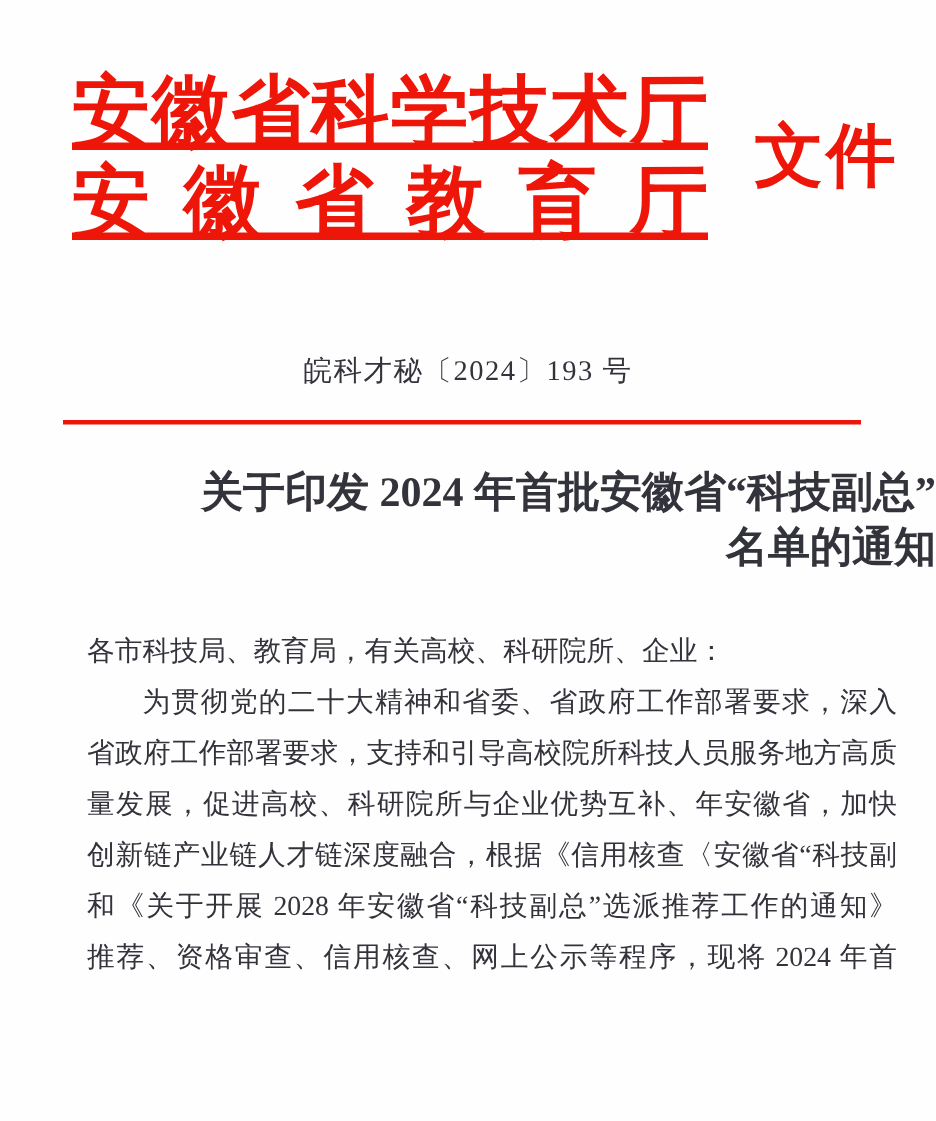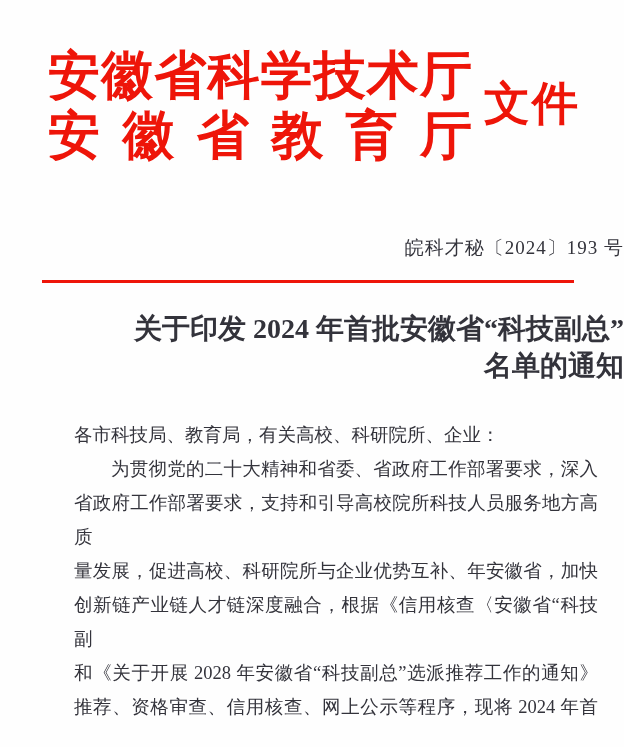--- a/index.html
+++ b/index.html
@@ -28,35 +28,36 @@
   }
   .org-line {
     color: #ee1509;
     font-weight: bold;
     font-size: 52px;
     line-height: 60px;
     text-align: justify;
     text-align-last: justify;
     text-justify: inter-character;
     white-space: nowrap;
+    text-decoration: underline;
   }
   .doc-label {
     color: #ee1509;
     font-weight: bold;
     font-size: 46px;
     line-height: 50px;
-    margin-left: 12px;
+    margin-left: 31px;
     margin-top: 33px;
     letter-spacing: 2px;
     white-space: nowrap;
   }
   
   .doc-number {
     margin-top: 70px;
-    text-align: right;
+    text-align: center;
     font-size: 19px;
     line-height: 24px;
     letter-spacing: 1px;
   }
   
   .red-rule {
     height: 3px;
     background: #ee1509;
     margin: 20px 50px 0 42px;
   }
@@ -69,21 +70,20 @@
     line-height: 37px;
   }
   
   .body-text {
     margin: 34px 26px 0 58px;
     font-size: 18.5px;
   }
   .body-line {
     line-height: 34px;
     white-space: normal;
-    margin-left: 16px;
   }
   .salutation {
     text-align: left;
   }
   .just {
     text-align: justify;
     text-align-last: justify;
     text-justify: inter-character;
   }
   .first-indent {

